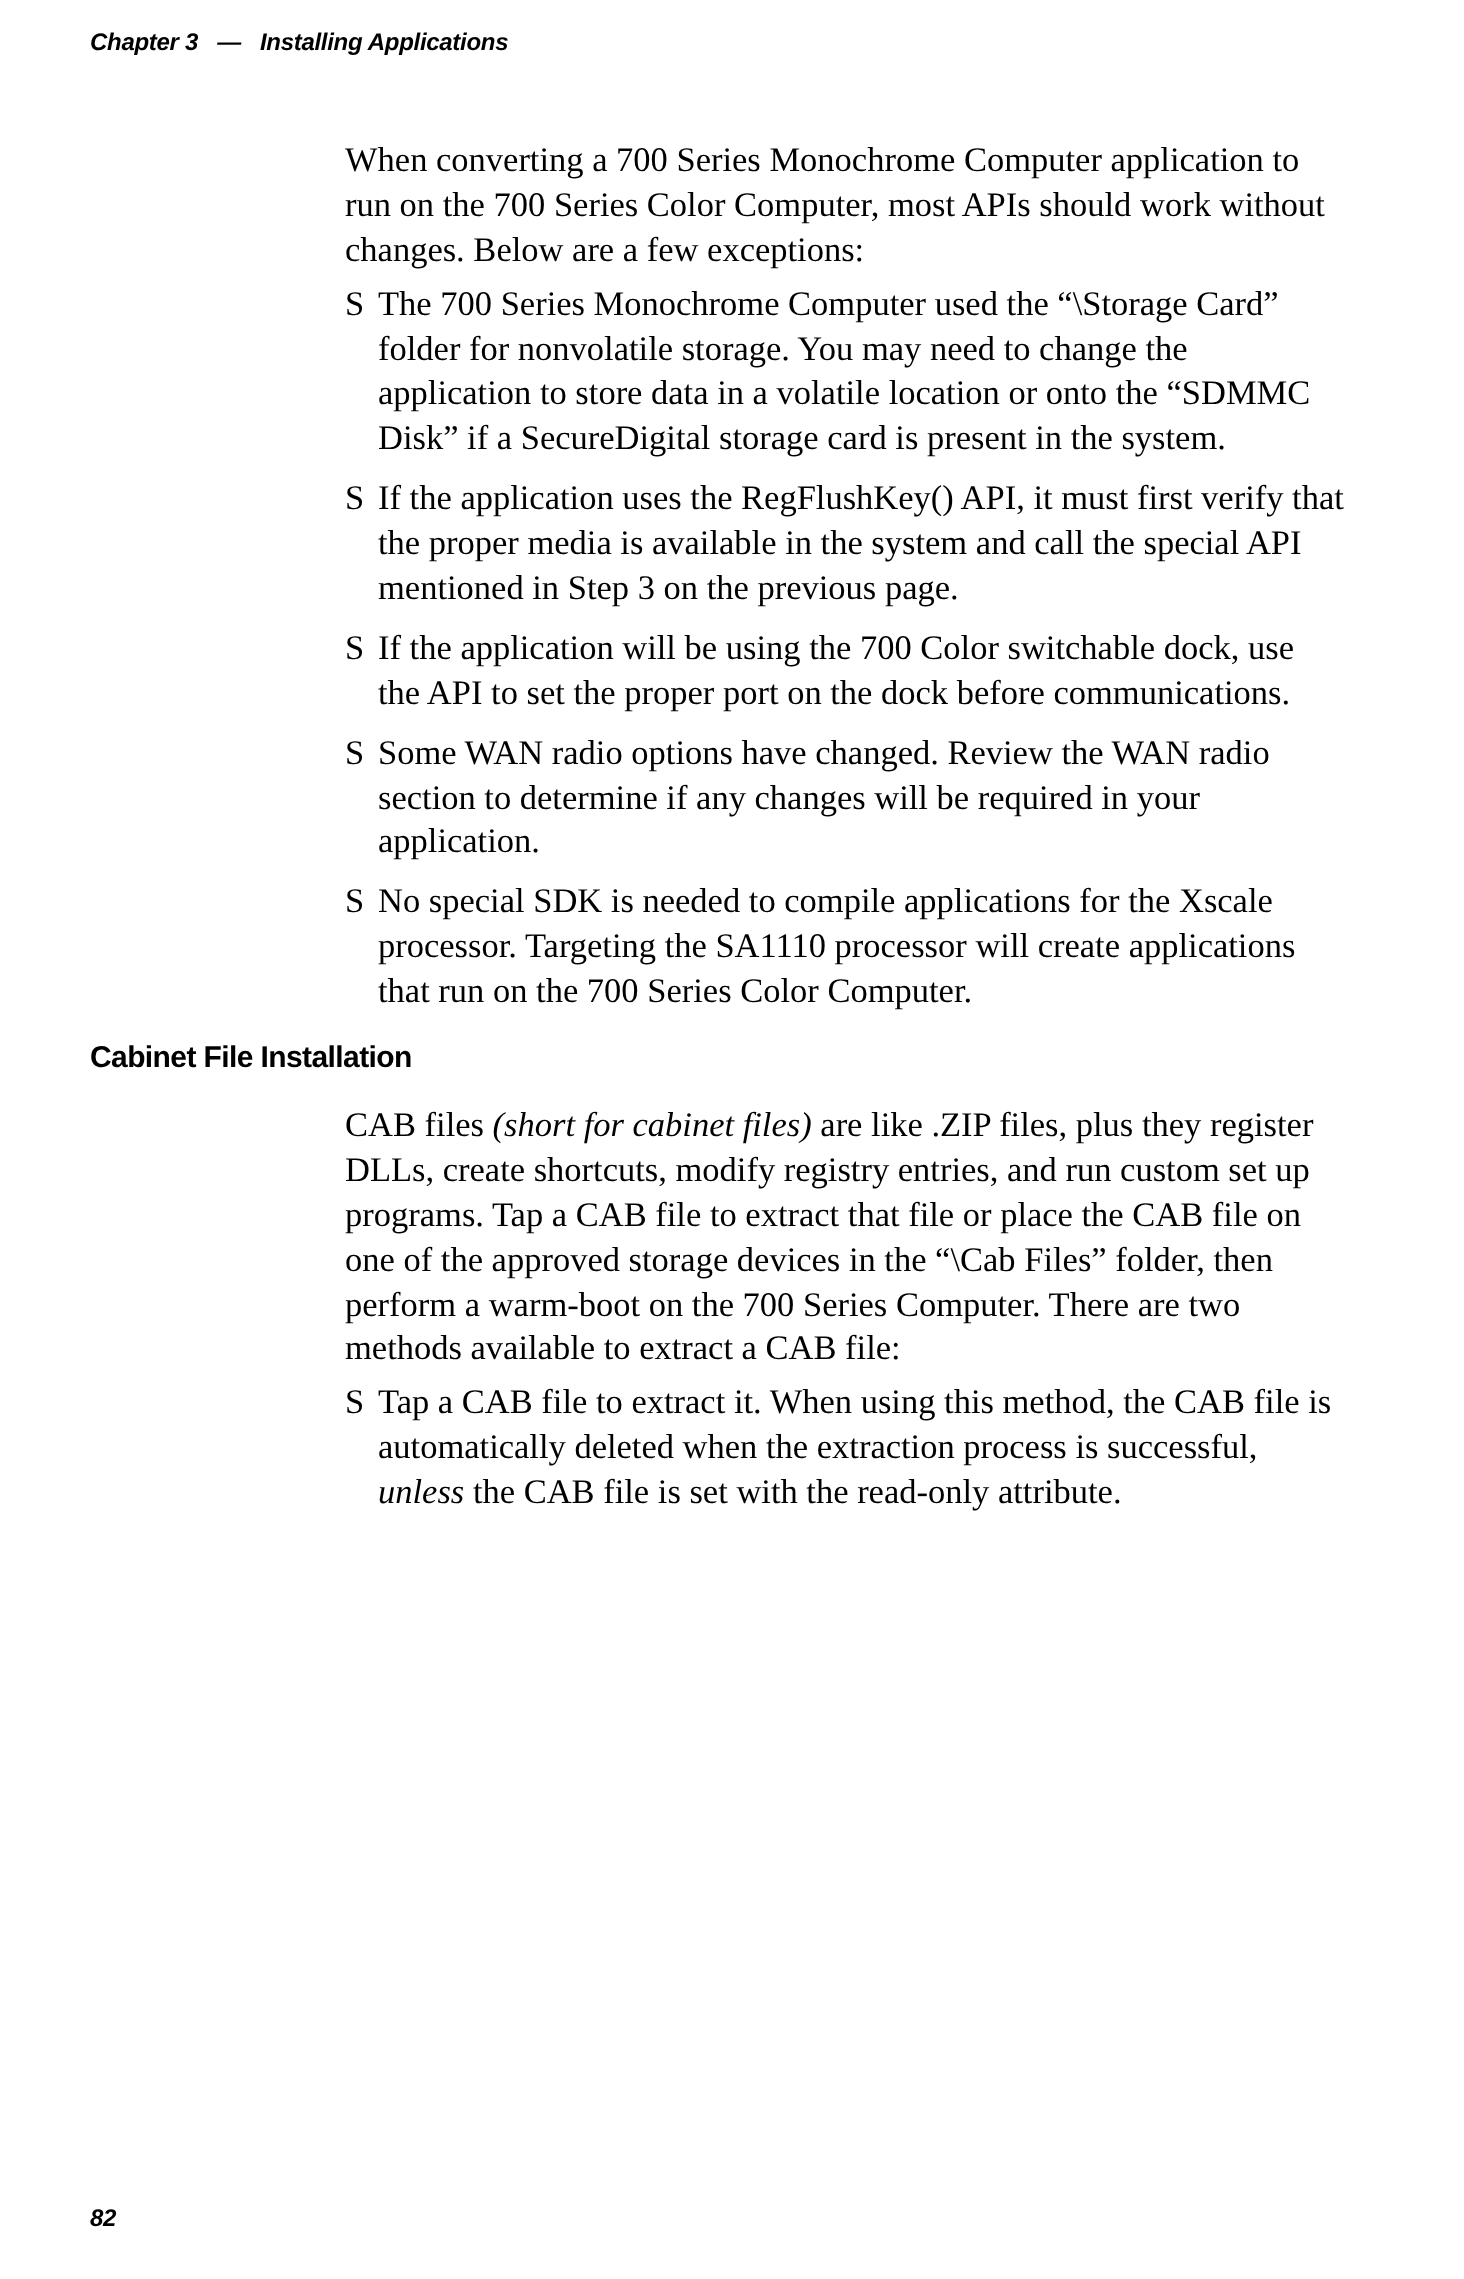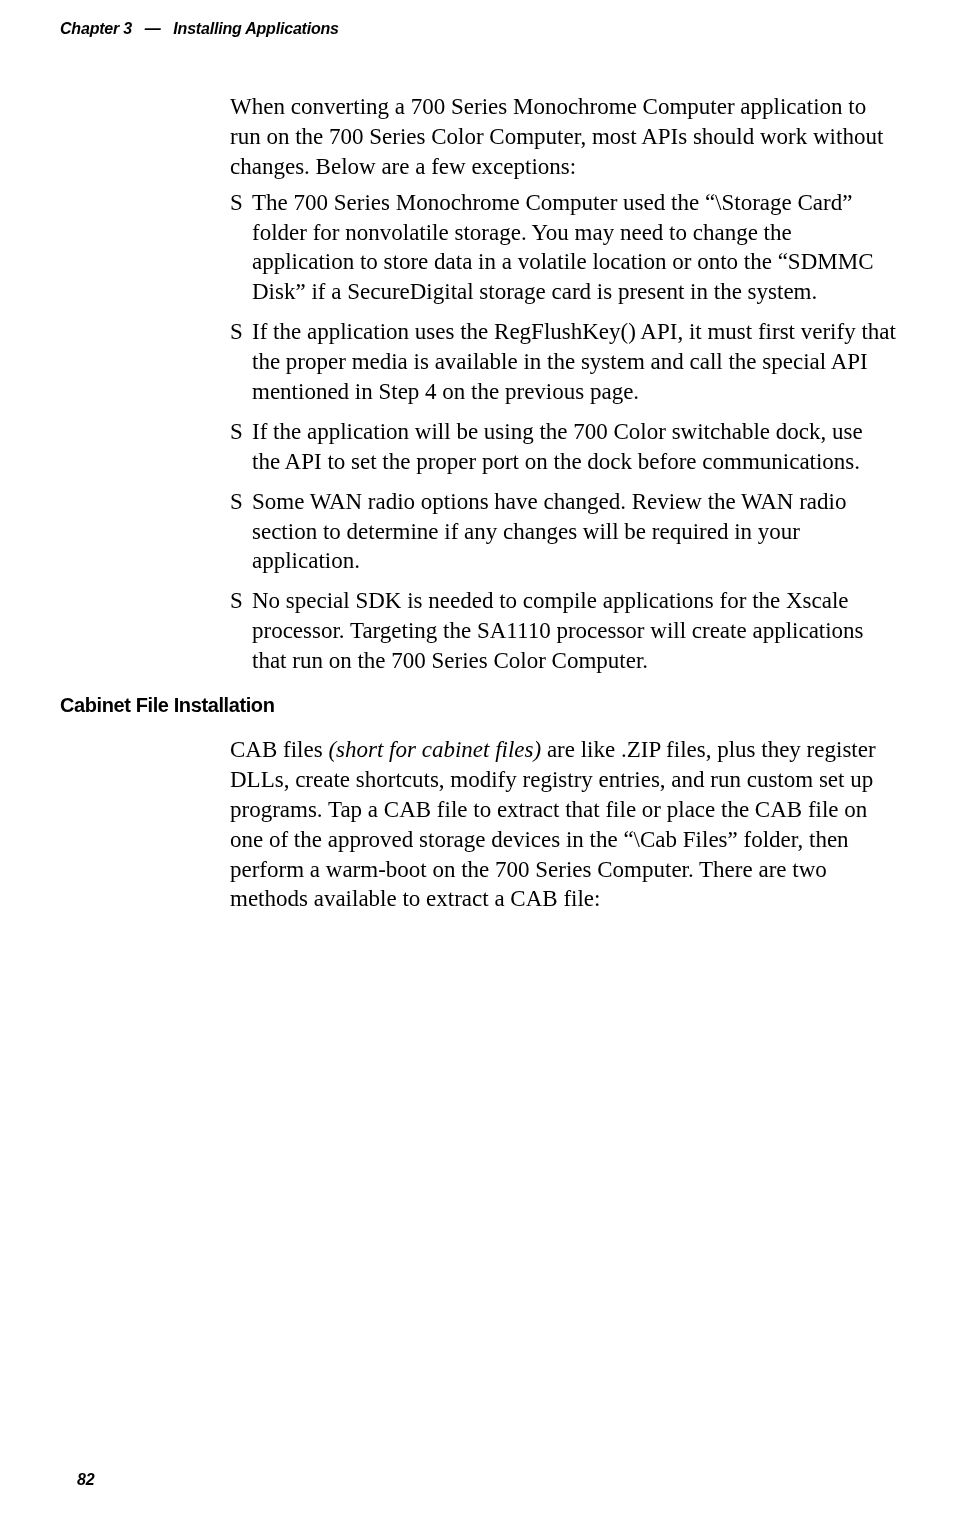--- a/index.html
+++ b/index.html
@@ -77,52 +77,54 @@
     }
     .footer {
       display: flex;
       justify-content: space-between;
       font-family: "Trebuchet MS", Arial, sans-serif;
       font-weight: bold;
       font-style: italic;
       font-size: 16px;
       padding-top: 6px;
       letter-spacing: -0.2px;
-      margin-left: 17px;
     }
   </style>
 </head>
 <body>
 
 <div class="page">
   <div class="header">
     <span class="chap">Chapter 3</span>
     <span>&nbsp;&nbsp;<span>—</span>&nbsp;&nbsp;</span>
     <span>Installing Applications</span>
   </div>
 
   <div class="content-area">
     <div class="body-block">
       <p class="para">When converting a 700 Series Monochrome Computer application to run on the 700 Series Color Computer, most APIs should work without changes. Below are a few exceptions:</p>
       <ul class="bullet-list">
         <li>The 700 Series Monochrome Computer used the “\Storage Card” folder for nonvolatile storage. You may need to change the application to store data in a volatile location or onto the “SDMMC Disk” if a SecureDigital storage card is present in the system.</li>
-        <li>If the application uses the RegFlushKey() API, it must first verify that the proper media is available in the system and call the special API mentioned in Step 4 on the previous page.</li>
+        <li>If the application uses the RegFlushKey() API, it must first verify that the proper media is available in the system and call the special API mentioned in Step 3 on the previous page.</li>
         <li>If the application will be using the 700 Color switchable dock, use the API to set the proper port on the dock before communications.</li>
         <li>Some WAN radio options have changed. Review the WAN radio section to determine if any changes will be required in your application.</li>
         <li>No special SDK is needed to compile applications for the Xscale processor. Targeting the SA1110 processor will create applications that run on the 700 Series Color Computer.</li>
       </ul>
     </div>
 
     <h2 class="section-heading">Cabinet File Installation</h2>
 
     <div class="body-block">
       <p class="para">
         <span>CAB files </span><span class="italic">(short for cabinet files)</span><span> are like .ZIP files, plus they register DLLs, create shortcuts, modify registry entries, and run custom set up programs. Tap a CAB file to extract that file or place the CAB file on one of the approved storage devices in the “\Cab Files” folder, then perform a warm-boot on the 700 Series Computer. There are two methods available to extract a CAB file:</span>
       </p>
       <ul class="bullet-list">
+        <li>
+          <span>Tap a CAB file to extract it. When using this method, the CAB file is automatically deleted when the extraction process is successful, </span><span class="italic">unless</span><span> the CAB file is set with the read-only attribute.</span>
+        </li>
       </ul>
     </div>
   </div>
 
   <div class="footer">
     <span>82</span>
   </div>
 </div>
 
 </body></html>

